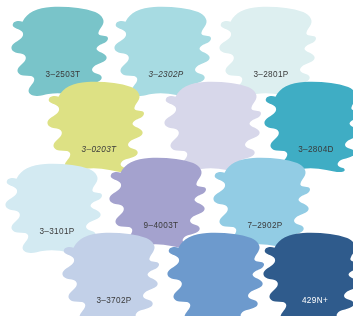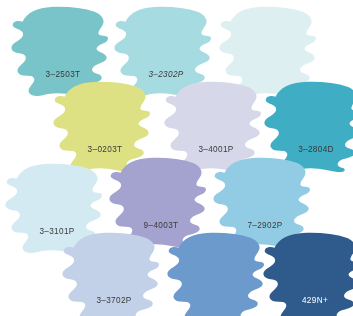--- a/index.html
+++ b/index.html
@@ -49,32 +49,32 @@
     <div class="swatch" style="left: 113px; top: 4px; font-style: italic;">
       <svg viewBox="0 0 106 93">
         <path d="M12.5,17.8 C14.8,13.0 18.2,9.6 23.0,7.2 C28.5,4.4 34.8,3.4 41.0,3.0 C50.0,2.4 59.0,2.9 68.0,3.9 C74.0,4.6 79.8,5.8 85.2,8.0 C88.6,9.4 91.4,11.6 93.0,14.9 C94.1,17.2 93.4,19.6 92.2,21.7 C91.0,23.8 89.4,25.6 88.6,27.9 C88.0,29.6 88.6,30.7 90.3,31.2 C92.2,31.8 94.3,31.6 96.2,32.3 C97.9,32.9 98.5,34.3 97.6,35.9 C96.6,37.7 94.7,38.6 92.9,39.5 C91.0,40.4 89.0,41.2 87.5,42.7 C86.3,43.9 86.2,45.2 87.4,46.3 C88.9,47.7 90.9,48.3 92.7,49.2 C94.3,50.0 95.9,51.0 96.5,52.8 C97.0,54.4 96.1,55.8 94.9,56.8 C93.0,58.4 90.6,59.1 88.3,60.0 C86.1,60.9 83.9,62.0 82.6,64.1 C81.6,65.8 82.0,67.3 83.6,68.3 C85.3,69.4 87.4,69.7 89.2,70.6 C90.5,71.2 91.6,72.1 91.7,73.6 C91.8,75.2 90.7,76.3 89.4,77.1 C86.8,78.7 83.7,79.2 80.8,80.1 C78.6,80.8 76.4,81.7 75.1,83.7 C74.2,85.2 74.6,86.5 76.0,87.4 C77.2,88.2 78.7,88.5 80.0,89.1 C80.9,89.5 81.7,90.1 81.7,91.1 C81.6,92.2 80.6,92.6 79.6,92.8 C76.8,93.4 73.9,92.9 71.1,92.4 C65.9,91.5 60.8,90.3 55.6,89.7 C49.8,89.0 44.0,89.0 38.3,90.0 C34.6,90.7 31.0,91.8 27.2,91.9 C24.7,92.0 22.2,91.6 20.2,90.0 C18.6,88.7 18.2,86.9 18.9,85.0 C19.7,82.9 21.3,81.3 22.6,79.5 C23.6,78.1 24.5,76.6 24.2,74.8 C23.9,73.0 22.4,72.2 20.7,71.9 C18.3,71.5 15.9,71.8 13.5,71.5 C11.3,71.2 9.2,70.5 8.0,68.5 C7.0,66.8 7.5,65.0 8.6,63.5 C10.0,61.6 11.9,60.2 13.5,58.5 C14.8,57.1 16.0,55.5 15.8,53.5 C15.6,51.6 14.1,50.6 12.5,50.0 C10.2,49.2 7.8,49.1 5.5,48.4 C3.6,47.8 1.9,46.7 1.5,44.6 C1.1,42.5 2.4,40.9 3.9,39.6 C6.0,37.8 8.5,36.6 10.6,34.8 C12.1,33.5 13.3,31.9 13.1,29.8 C12.9,27.8 11.4,26.7 9.8,25.9 C7.9,25.0 5.8,24.6 4.1,23.3 C2.8,22.3 2.3,20.9 3.1,19.4 C4.0,17.7 5.9,17.2 7.7,17.0 C9.3,16.8 10.9,17.1 12.5,17.8 Z" fill="#a7dbe2"></path>
       </svg>
       <div class="swatch-label lbl-dark">3–2302P</div>
     </div>
     <div class="swatch" style="left: 218px; top: 4px;">
       <svg viewBox="0 0 106 93">
         <path d="M12.5,17.8 C14.8,13.0 18.2,9.6 23.0,7.2 C28.5,4.4 34.8,3.4 41.0,3.0 C50.0,2.4 59.0,2.9 68.0,3.9 C74.0,4.6 79.8,5.8 85.2,8.0 C88.6,9.4 91.4,11.6 93.0,14.9 C94.1,17.2 93.4,19.6 92.2,21.7 C91.0,23.8 89.4,25.6 88.6,27.9 C88.0,29.6 88.6,30.7 90.3,31.2 C92.2,31.8 94.3,31.6 96.2,32.3 C97.9,32.9 98.5,34.3 97.6,35.9 C96.6,37.7 94.7,38.6 92.9,39.5 C91.0,40.4 89.0,41.2 87.5,42.7 C86.3,43.9 86.2,45.2 87.4,46.3 C88.9,47.7 90.9,48.3 92.7,49.2 C94.3,50.0 95.9,51.0 96.5,52.8 C97.0,54.4 96.1,55.8 94.9,56.8 C93.0,58.4 90.6,59.1 88.3,60.0 C86.1,60.9 83.9,62.0 82.6,64.1 C81.6,65.8 82.0,67.3 83.6,68.3 C85.3,69.4 87.4,69.7 89.2,70.6 C90.5,71.2 91.6,72.1 91.7,73.6 C91.8,75.2 90.7,76.3 89.4,77.1 C86.8,78.7 83.7,79.2 80.8,80.1 C78.6,80.8 76.4,81.7 75.1,83.7 C74.2,85.2 74.6,86.5 76.0,87.4 C77.2,88.2 78.7,88.5 80.0,89.1 C80.9,89.5 81.7,90.1 81.7,91.1 C81.6,92.2 80.6,92.6 79.6,92.8 C76.8,93.4 73.9,92.9 71.1,92.4 C65.9,91.5 60.8,90.3 55.6,89.7 C49.8,89.0 44.0,89.0 38.3,90.0 C34.6,90.7 31.0,91.8 27.2,91.9 C24.7,92.0 22.2,91.6 20.2,90.0 C18.6,88.7 18.2,86.9 18.9,85.0 C19.7,82.9 21.3,81.3 22.6,79.5 C23.6,78.1 24.5,76.6 24.2,74.8 C23.9,73.0 22.4,72.2 20.7,71.9 C18.3,71.5 15.9,71.8 13.5,71.5 C11.3,71.2 9.2,70.5 8.0,68.5 C7.0,66.8 7.5,65.0 8.6,63.5 C10.0,61.6 11.9,60.2 13.5,58.5 C14.8,57.1 16.0,55.5 15.8,53.5 C15.6,51.6 14.1,50.6 12.5,50.0 C10.2,49.2 7.8,49.1 5.5,48.4 C3.6,47.8 1.9,46.7 1.5,44.6 C1.1,42.5 2.4,40.9 3.9,39.6 C6.0,37.8 8.5,36.6 10.6,34.8 C12.1,33.5 13.3,31.9 13.1,29.8 C12.9,27.8 11.4,26.7 9.8,25.9 C7.9,25.0 5.8,24.6 4.1,23.3 C2.8,22.3 2.3,20.9 3.1,19.4 C4.0,17.7 5.9,17.2 7.7,17.0 C9.3,16.8 10.9,17.1 12.5,17.8 Z" fill="#ddeff0"></path>
       </svg>
+      <div class="swatch-label lbl-dark">3–2801P</div>
     </div>
-    <div class="swatch" style="left: 52px; top: 79px;">
+    <div class="swatch" style="left: 46px; top: 79px; font-style: italic;">
       <svg viewBox="0 0 106 93">
         <path d="M12.5,17.8 C14.8,13.0 18.2,9.6 23.0,7.2 C28.5,4.4 34.8,3.4 41.0,3.0 C50.0,2.4 59.0,2.9 68.0,3.9 C74.0,4.6 79.8,5.8 85.2,8.0 C88.6,9.4 91.4,11.6 93.0,14.9 C94.1,17.2 93.4,19.6 92.2,21.7 C91.0,23.8 89.4,25.6 88.6,27.9 C88.0,29.6 88.6,30.7 90.3,31.2 C92.2,31.8 94.3,31.6 96.2,32.3 C97.9,32.9 98.5,34.3 97.6,35.9 C96.6,37.7 94.7,38.6 92.9,39.5 C91.0,40.4 89.0,41.2 87.5,42.7 C86.3,43.9 86.2,45.2 87.4,46.3 C88.9,47.7 90.9,48.3 92.7,49.2 C94.3,50.0 95.9,51.0 96.5,52.8 C97.0,54.4 96.1,55.8 94.9,56.8 C93.0,58.4 90.6,59.1 88.3,60.0 C86.1,60.9 83.9,62.0 82.6,64.1 C81.6,65.8 82.0,67.3 83.6,68.3 C85.3,69.4 87.4,69.7 89.2,70.6 C90.5,71.2 91.6,72.1 91.7,73.6 C91.8,75.2 90.7,76.3 89.4,77.1 C86.8,78.7 83.7,79.2 80.8,80.1 C78.6,80.8 76.4,81.7 75.1,83.7 C74.2,85.2 74.6,86.5 76.0,87.4 C77.2,88.2 78.7,88.5 80.0,89.1 C80.9,89.5 81.7,90.1 81.7,91.1 C81.6,92.2 80.6,92.6 79.6,92.8 C76.8,93.4 73.9,92.9 71.1,92.4 C65.9,91.5 60.8,90.3 55.6,89.7 C49.8,89.0 44.0,89.0 38.3,90.0 C34.6,90.7 31.0,91.8 27.2,91.9 C24.7,92.0 22.2,91.6 20.2,90.0 C18.6,88.7 18.2,86.9 18.9,85.0 C19.7,82.9 21.3,81.3 22.6,79.5 C23.6,78.1 24.5,76.6 24.2,74.8 C23.9,73.0 22.4,72.2 20.7,71.9 C18.3,71.5 15.9,71.8 13.5,71.5 C11.3,71.2 9.2,70.5 8.0,68.5 C7.0,66.8 7.5,65.0 8.6,63.5 C10.0,61.6 11.9,60.2 13.5,58.5 C14.8,57.1 16.0,55.5 15.8,53.5 C15.6,51.6 14.1,50.6 12.5,50.0 C10.2,49.2 7.8,49.1 5.5,48.4 C3.6,47.8 1.9,46.7 1.5,44.6 C1.1,42.5 2.4,40.9 3.9,39.6 C6.0,37.8 8.5,36.6 10.6,34.8 C12.1,33.5 13.3,31.9 13.1,29.8 C12.9,27.8 11.4,26.7 9.8,25.9 C7.9,25.0 5.8,24.6 4.1,23.3 C2.8,22.3 2.3,20.9 3.1,19.4 C4.0,17.7 5.9,17.2 7.7,17.0 C9.3,16.8 10.9,17.1 12.5,17.8 Z" fill="#dde184"></path>
       </svg>
       <div class="swatch-label lbl-dark">3–0203T</div>
     </div>
     <div class="swatch" style="left: 163px; top: 79px;">
       <svg viewBox="0 0 106 93">
         <path d="M12.5,17.8 C14.8,13.0 18.2,9.6 23.0,7.2 C28.5,4.4 34.8,3.4 41.0,3.0 C50.0,2.4 59.0,2.9 68.0,3.9 C74.0,4.6 79.8,5.8 85.2,8.0 C88.6,9.4 91.4,11.6 93.0,14.9 C94.1,17.2 93.4,19.6 92.2,21.7 C91.0,23.8 89.4,25.6 88.6,27.9 C88.0,29.6 88.6,30.7 90.3,31.2 C92.2,31.8 94.3,31.6 96.2,32.3 C97.9,32.9 98.5,34.3 97.6,35.9 C96.6,37.7 94.7,38.6 92.9,39.5 C91.0,40.4 89.0,41.2 87.5,42.7 C86.3,43.9 86.2,45.2 87.4,46.3 C88.9,47.7 90.9,48.3 92.7,49.2 C94.3,50.0 95.9,51.0 96.5,52.8 C97.0,54.4 96.1,55.8 94.9,56.8 C93.0,58.4 90.6,59.1 88.3,60.0 C86.1,60.9 83.9,62.0 82.6,64.1 C81.6,65.8 82.0,67.3 83.6,68.3 C85.3,69.4 87.4,69.7 89.2,70.6 C90.5,71.2 91.6,72.1 91.7,73.6 C91.8,75.2 90.7,76.3 89.4,77.1 C86.8,78.7 83.7,79.2 80.8,80.1 C78.6,80.8 76.4,81.7 75.1,83.7 C74.2,85.2 74.6,86.5 76.0,87.4 C77.2,88.2 78.7,88.5 80.0,89.1 C80.9,89.5 81.7,90.1 81.7,91.1 C81.6,92.2 80.6,92.6 79.6,92.8 C76.8,93.4 73.9,92.9 71.1,92.4 C65.9,91.5 60.8,90.3 55.6,89.7 C49.8,89.0 44.0,89.0 38.3,90.0 C34.6,90.7 31.0,91.8 27.2,91.9 C24.7,92.0 22.2,91.6 20.2,90.0 C18.6,88.7 18.2,86.9 18.9,85.0 C19.7,82.9 21.3,81.3 22.6,79.5 C23.6,78.1 24.5,76.6 24.2,74.8 C23.9,73.0 22.4,72.2 20.7,71.9 C18.3,71.5 15.9,71.8 13.5,71.5 C11.3,71.2 9.2,70.5 8.0,68.5 C7.0,66.8 7.5,65.0 8.6,63.5 C10.0,61.6 11.9,60.2 13.5,58.5 C14.8,57.1 16.0,55.5 15.8,53.5 C15.6,51.6 14.1,50.6 12.5,50.0 C10.2,49.2 7.8,49.1 5.5,48.4 C3.6,47.8 1.9,46.7 1.5,44.6 C1.1,42.5 2.4,40.9 3.9,39.6 C6.0,37.8 8.5,36.6 10.6,34.8 C12.1,33.5 13.3,31.9 13.1,29.8 C12.9,27.8 11.4,26.7 9.8,25.9 C7.9,25.0 5.8,24.6 4.1,23.3 C2.8,22.3 2.3,20.9 3.1,19.4 C4.0,17.7 5.9,17.2 7.7,17.0 C9.3,16.8 10.9,17.1 12.5,17.8 Z" fill="#d7d7ea"></path>
       </svg>
-      <div class="swatch-label lbl-dark">3–4001P</div>
     </div>
     <div class="swatch" style="left: 263px; top: 79px;">
       <svg viewBox="0 0 106 93">
         <path d="M12.5,17.8 C14.8,13.0 18.2,9.6 23.0,7.2 C28.5,4.4 34.8,3.4 41.0,3.0 C50.0,2.4 59.0,2.9 68.0,3.9 C74.0,4.6 79.8,5.8 85.2,8.0 C88.6,9.4 91.4,11.6 93.0,14.9 C94.1,17.2 93.4,19.6 92.2,21.7 C91.0,23.8 89.4,25.6 88.6,27.9 C88.0,29.6 88.6,30.7 90.3,31.2 C92.2,31.8 94.3,31.6 96.2,32.3 C97.9,32.9 98.5,34.3 97.6,35.9 C96.6,37.7 94.7,38.6 92.9,39.5 C91.0,40.4 89.0,41.2 87.5,42.7 C86.3,43.9 86.2,45.2 87.4,46.3 C88.9,47.7 90.9,48.3 92.7,49.2 C94.3,50.0 95.9,51.0 96.5,52.8 C97.0,54.4 96.1,55.8 94.9,56.8 C93.0,58.4 90.6,59.1 88.3,60.0 C86.1,60.9 83.9,62.0 82.6,64.1 C81.6,65.8 82.0,67.3 83.6,68.3 C85.3,69.4 87.4,69.7 89.2,70.6 C90.5,71.2 91.6,72.1 91.7,73.6 C91.8,75.2 90.7,76.3 89.4,77.1 C86.8,78.7 83.7,79.2 80.8,80.1 C78.6,80.8 76.4,81.7 75.1,83.7 C74.2,85.2 74.6,86.5 76.0,87.4 C77.2,88.2 78.7,88.5 80.0,89.1 C80.9,89.5 81.7,90.1 81.7,91.1 C81.6,92.2 80.6,92.6 79.6,92.8 C76.8,93.4 73.9,92.9 71.1,92.4 C65.9,91.5 60.8,90.3 55.6,89.7 C49.8,89.0 44.0,89.0 38.3,90.0 C34.6,90.7 31.0,91.8 27.2,91.9 C24.7,92.0 22.2,91.6 20.2,90.0 C18.6,88.7 18.2,86.9 18.9,85.0 C19.7,82.9 21.3,81.3 22.6,79.5 C23.6,78.1 24.5,76.6 24.2,74.8 C23.9,73.0 22.4,72.2 20.7,71.9 C18.3,71.5 15.9,71.8 13.5,71.5 C11.3,71.2 9.2,70.5 8.0,68.5 C7.0,66.8 7.5,65.0 8.6,63.5 C10.0,61.6 11.9,60.2 13.5,58.5 C14.8,57.1 16.0,55.5 15.8,53.5 C15.6,51.6 14.1,50.6 12.5,50.0 C10.2,49.2 7.8,49.1 5.5,48.4 C3.6,47.8 1.9,46.7 1.5,44.6 C1.1,42.5 2.4,40.9 3.9,39.6 C6.0,37.8 8.5,36.6 10.6,34.8 C12.1,33.5 13.3,31.9 13.1,29.8 C12.9,27.8 11.4,26.7 9.8,25.9 C7.9,25.0 5.8,24.6 4.1,23.3 C2.8,22.3 2.3,20.9 3.1,19.4 C4.0,17.7 5.9,17.2 7.7,17.0 C9.3,16.8 10.9,17.1 12.5,17.8 Z" fill="#3fadc4"></path>
       </svg>
       <div class="swatch-label lbl-dark">3–2804D</div>
     </div>
     <div class="swatch" style="left: 4px; top: 161px;">
       <svg viewBox="0 0 106 93">
         <path d="M12.5,17.8 C14.8,13.0 18.2,9.6 23.0,7.2 C28.5,4.4 34.8,3.4 41.0,3.0 C50.0,2.4 59.0,2.9 68.0,3.9 C74.0,4.6 79.8,5.8 85.2,8.0 C88.6,9.4 91.4,11.6 93.0,14.9 C94.1,17.2 93.4,19.6 92.2,21.7 C91.0,23.8 89.4,25.6 88.6,27.9 C88.0,29.6 88.6,30.7 90.3,31.2 C92.2,31.8 94.3,31.6 96.2,32.3 C97.9,32.9 98.5,34.3 97.6,35.9 C96.6,37.7 94.7,38.6 92.9,39.5 C91.0,40.4 89.0,41.2 87.5,42.7 C86.3,43.9 86.2,45.2 87.4,46.3 C88.9,47.7 90.9,48.3 92.7,49.2 C94.3,50.0 95.9,51.0 96.5,52.8 C97.0,54.4 96.1,55.8 94.9,56.8 C93.0,58.4 90.6,59.1 88.3,60.0 C86.1,60.9 83.9,62.0 82.6,64.1 C81.6,65.8 82.0,67.3 83.6,68.3 C85.3,69.4 87.4,69.7 89.2,70.6 C90.5,71.2 91.6,72.1 91.7,73.6 C91.8,75.2 90.7,76.3 89.4,77.1 C86.8,78.7 83.7,79.2 80.8,80.1 C78.6,80.8 76.4,81.7 75.1,83.7 C74.2,85.2 74.6,86.5 76.0,87.4 C77.2,88.2 78.7,88.5 80.0,89.1 C80.9,89.5 81.7,90.1 81.7,91.1 C81.6,92.2 80.6,92.6 79.6,92.8 C76.8,93.4 73.9,92.9 71.1,92.4 C65.9,91.5 60.8,90.3 55.6,89.7 C49.8,89.0 44.0,89.0 38.3,90.0 C34.6,90.7 31.0,91.8 27.2,91.9 C24.7,92.0 22.2,91.6 20.2,90.0 C18.6,88.7 18.2,86.9 18.9,85.0 C19.7,82.9 21.3,81.3 22.6,79.5 C23.6,78.1 24.5,76.6 24.2,74.8 C23.9,73.0 22.4,72.2 20.7,71.9 C18.3,71.5 15.9,71.8 13.5,71.5 C11.3,71.2 9.2,70.5 8.0,68.5 C7.0,66.8 7.5,65.0 8.6,63.5 C10.0,61.6 11.9,60.2 13.5,58.5 C14.8,57.1 16.0,55.5 15.8,53.5 C15.6,51.6 14.1,50.6 12.5,50.0 C10.2,49.2 7.8,49.1 5.5,48.4 C3.6,47.8 1.9,46.7 1.5,44.6 C1.1,42.5 2.4,40.9 3.9,39.6 C6.0,37.8 8.5,36.6 10.6,34.8 C12.1,33.5 13.3,31.9 13.1,29.8 C12.9,27.8 11.4,26.7 9.8,25.9 C7.9,25.0 5.8,24.6 4.1,23.3 C2.8,22.3 2.3,20.9 3.1,19.4 C4.0,17.7 5.9,17.2 7.7,17.0 C9.3,16.8 10.9,17.1 12.5,17.8 Z" fill="#d3eaf2"></path>

